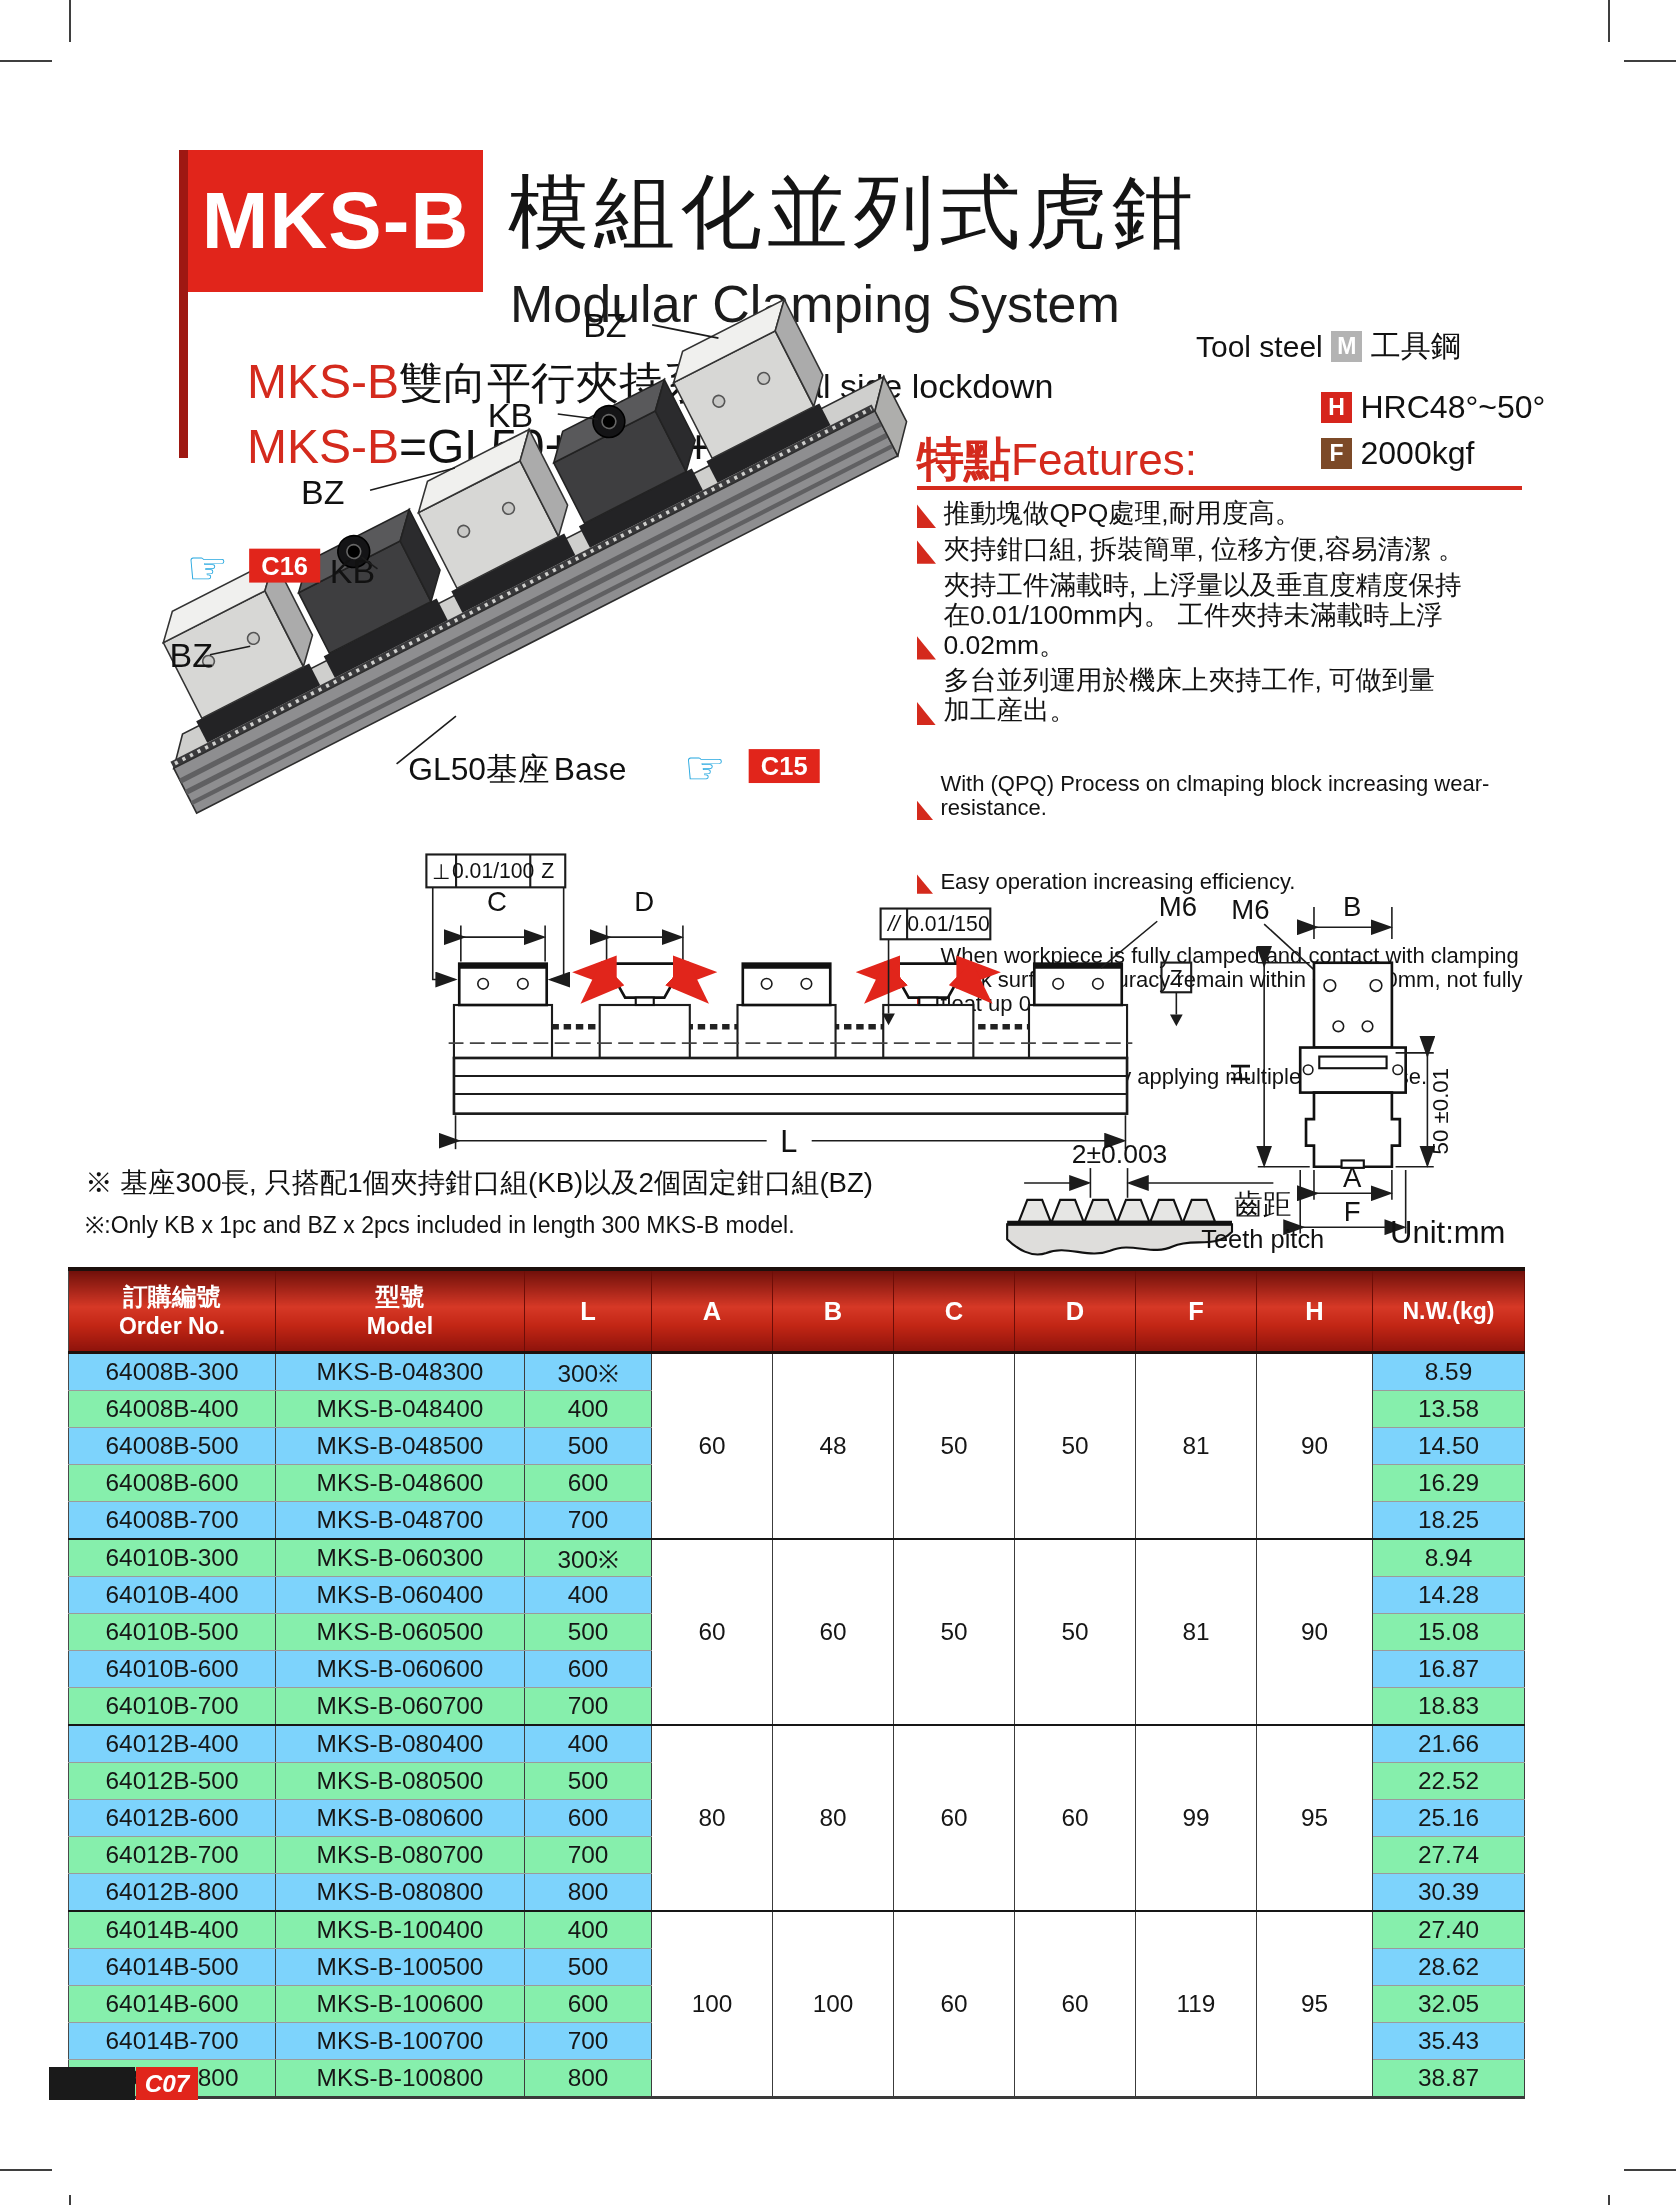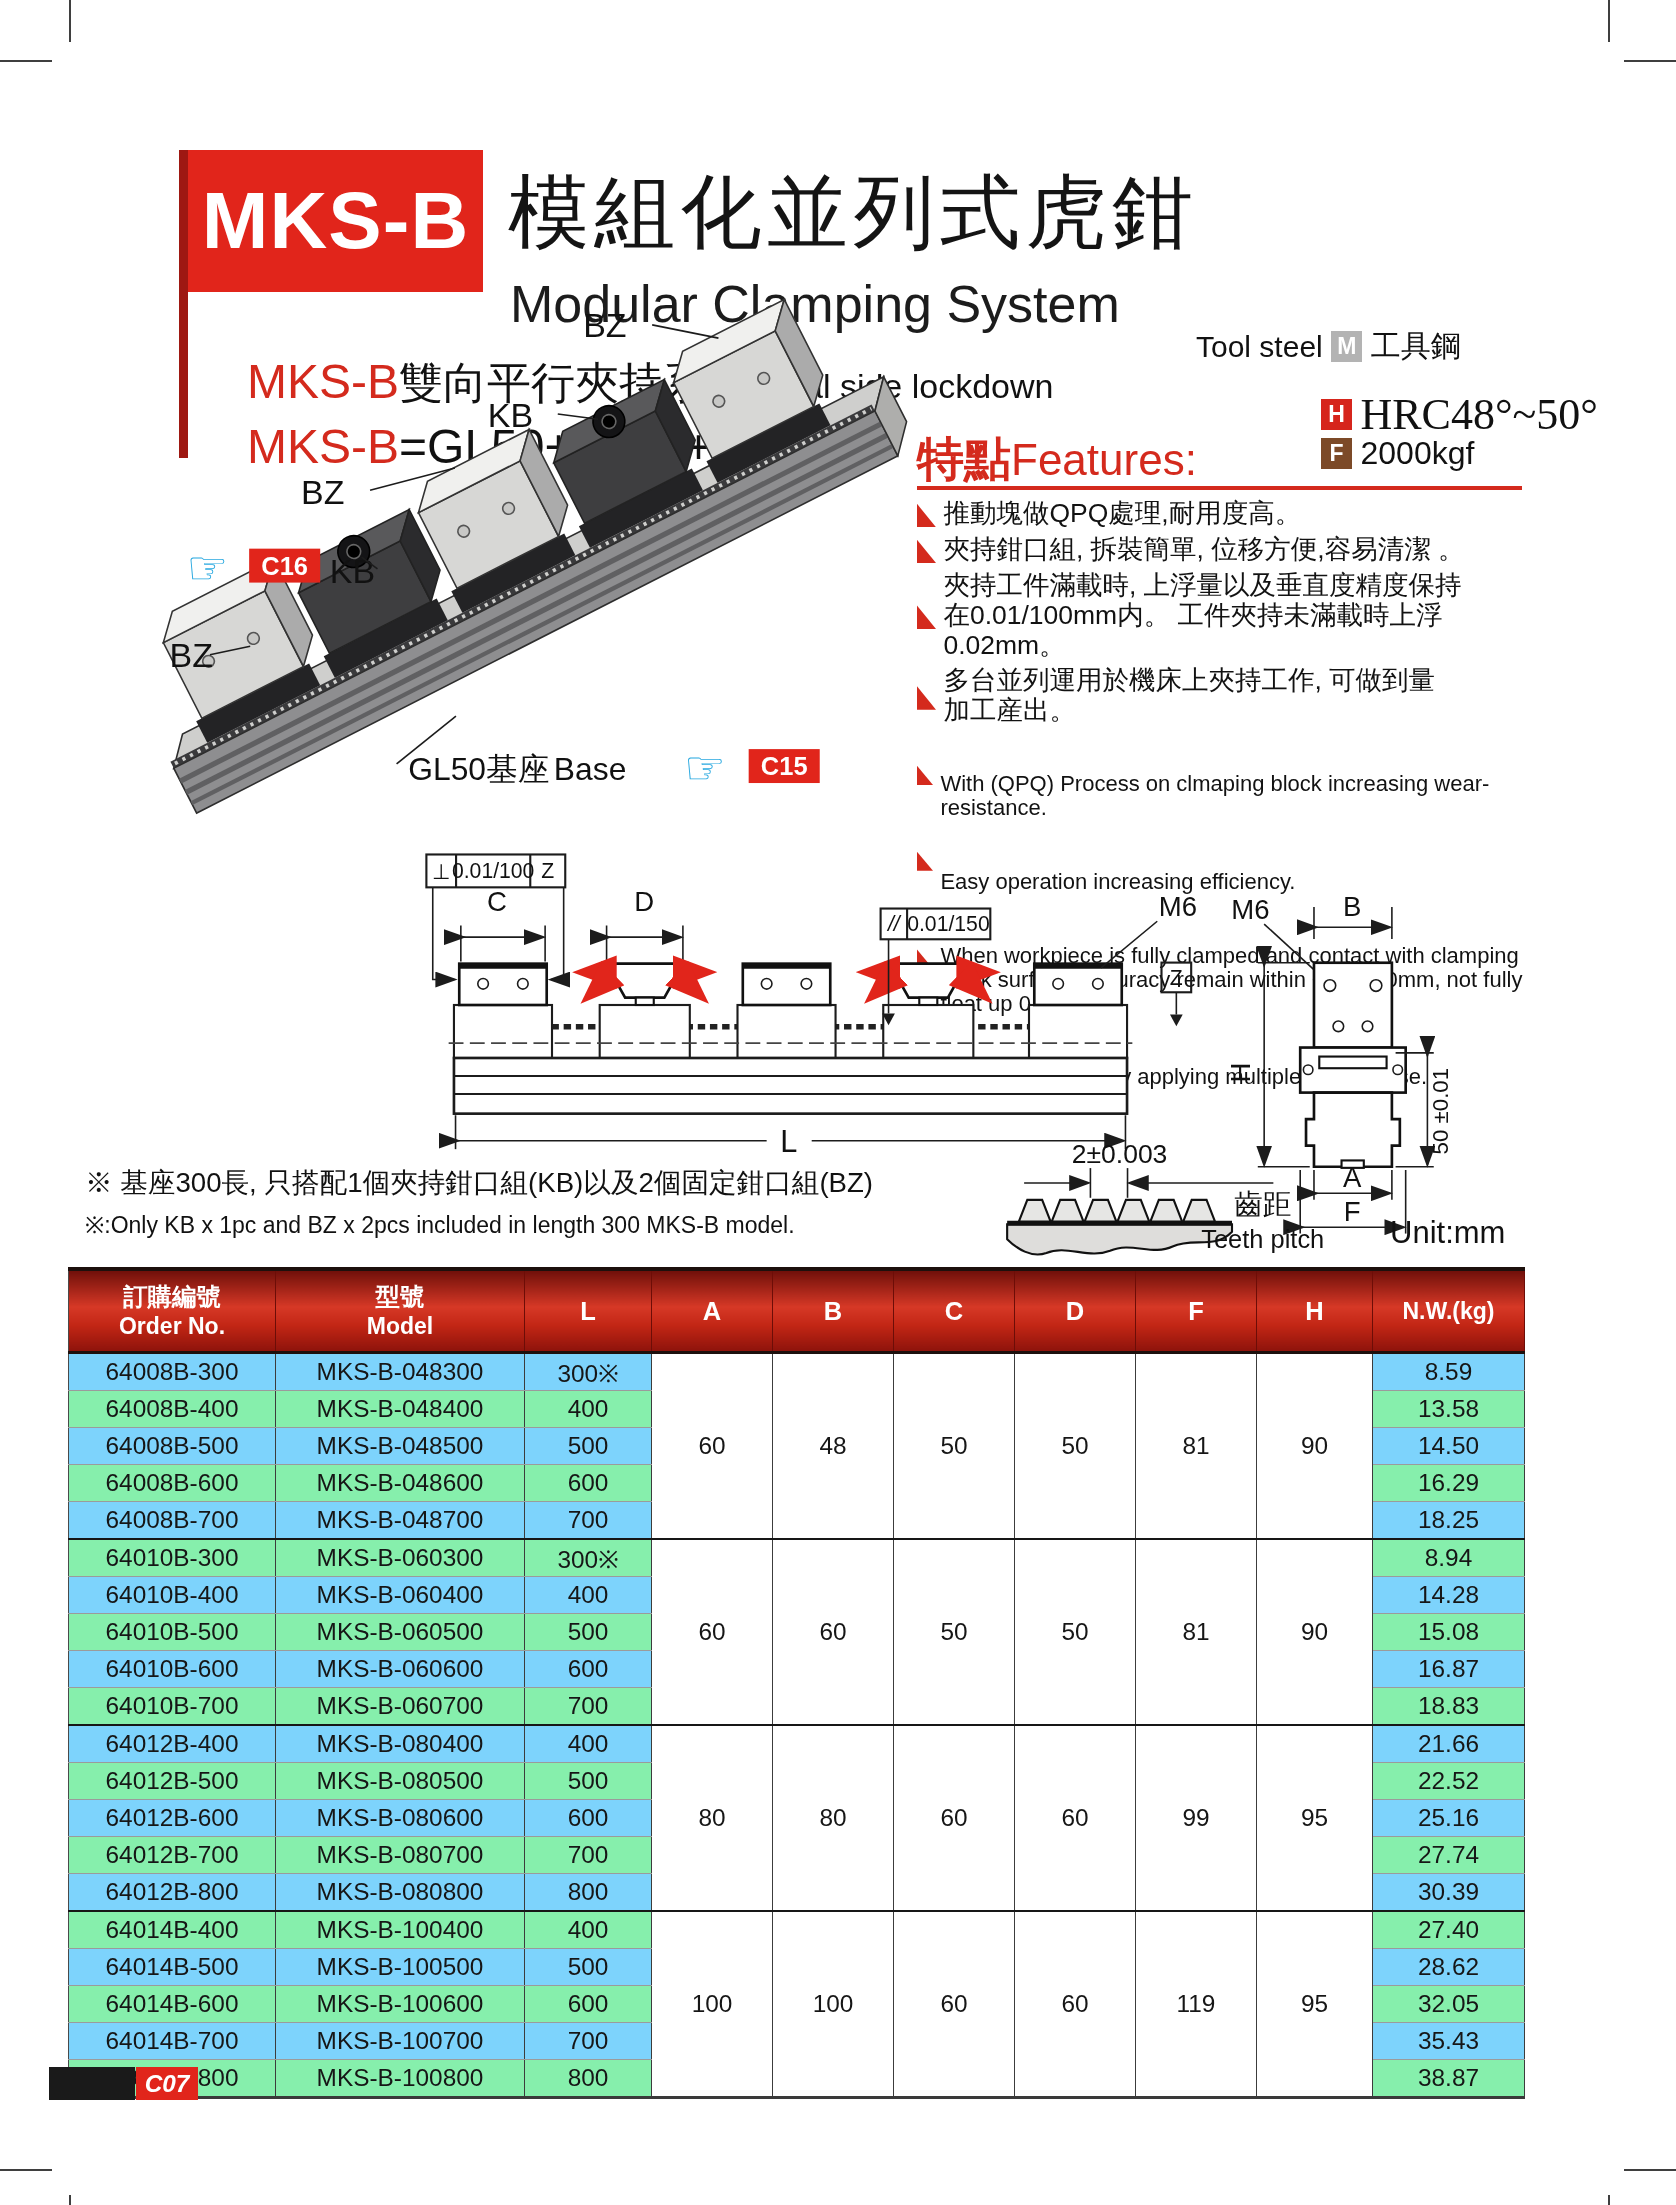--- a/index.html
+++ b/index.html
@@ -24,21 +24,21 @@
   .spec-row{display:flex;align-items:center;gap:8.5px;white-space:nowrap;}
   .spec-badge{width:31px;height:31px;display:flex;align-items:center;justify-content:center;
               color:#fff;font-size:23px;font-weight:700;flex:0 0 auto;}
   #spec-m{left:1196px;top:326px;} #spec-h{left:1321px;top:389px;} #spec-f{left:1321px;top:435px;}
   .spec-text{font-size:30px;color:#111;}
   #feat-title{left:917px;top:428px;color:#d42a1d;white-space:nowrap;}
   #feat-title .zh{font-size:47px;font-weight:700;} #feat-title .en{font-size:44px;font-weight:500;}
   #feat-rule{left:917px;top:486px;width:605px;height:3.7px;background:#d42a1d;}
   #features-zh{left:917px;top:498px;width:615px;}
   #features-en{left:917px;top:728px;width:615px;}
-  .feat-item{display:flex;align-items:center;margin-bottom:5.8px;}
+  .feat-item{display:flex;align-items:flex-end;margin-bottom:5.8px;}
   .tri{flex:0 0 auto;background:#d42a1d;margin-right:7.4px;}
   .feat-zh .tri{width:19px;height:24.4px;margin-top:4.2px;clip-path:polygon(0 4%,100% 100%,0 100%);}
   .feat-en .tri{width:16px;height:20px;margin-top:2.1px;clip-path:polygon(0 4%,100% 100%,0 100%);}
   .feat-zh .feat-text{font-size:26.5px;line-height:30px;color:#121212;white-space:pre-line;}
   .feat-en .feat-text{font-size:22px;line-height:24px;color:#121212;white-space:pre-line;margin-top:44px;}
   
   #note-zh{left:85px;top:1164px;font-size:27.6px;color:#111;white-space:nowrap;}
   #note-en{left:85px;top:1208px;font-size:23px;color:#111;white-space:nowrap;}
   #unit{left:1390px;top:1215px;font-size:31px;color:#111;white-space:nowrap;}
   
@@ -176,21 +176,21 @@
     <text x="1179" y="909" font-size="48" font-weight="700" fill="#fff" text-anchor="middle">C15</text>
   </svg>
 
   <div id="spec-m" class="spec-row abs">
     <span class="spec-text">Tool steel</span>
     <span class="spec-badge" style="background:#b3b3b3;">M</span>
     <span class="spec-text">工具鋼</span>
   </div>
   <div id="spec-h" class="spec-row abs">
     <span class="spec-badge" style="background:#d6251c;">H</span>
-    <span class="spec-text" style="font-size:44px;font-family:Liberation Serif, serif;">HRC48°~50°</span>
+    <span class="spec-text" style="font-size:32px;">HRC48°~50°</span>
   </div>
   <div id="spec-f" class="spec-row abs">
     <span class="spec-badge" style="background:#7c4a28;">F</span>
     <span class="spec-text" style="font-size:32px;">2000kgf</span>
   </div>
 
   <div id="feat-title" class="abs">
     <span class="zh">特點</span><span class="en">Features:</span>
   </div>
   <div id="feat-rule" class="abs"></div>

